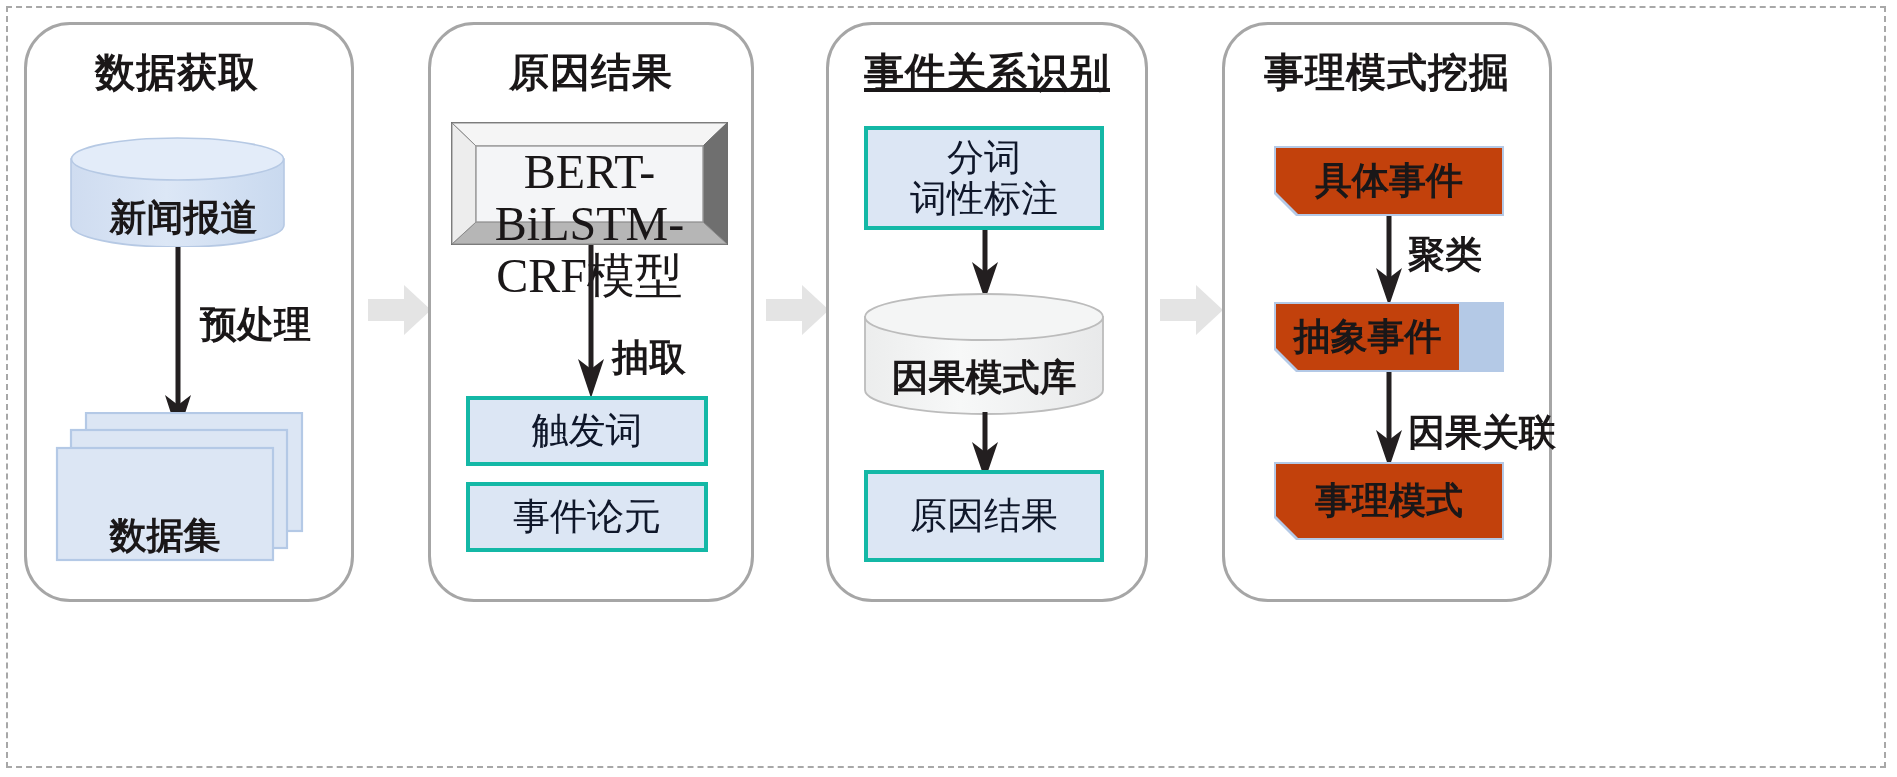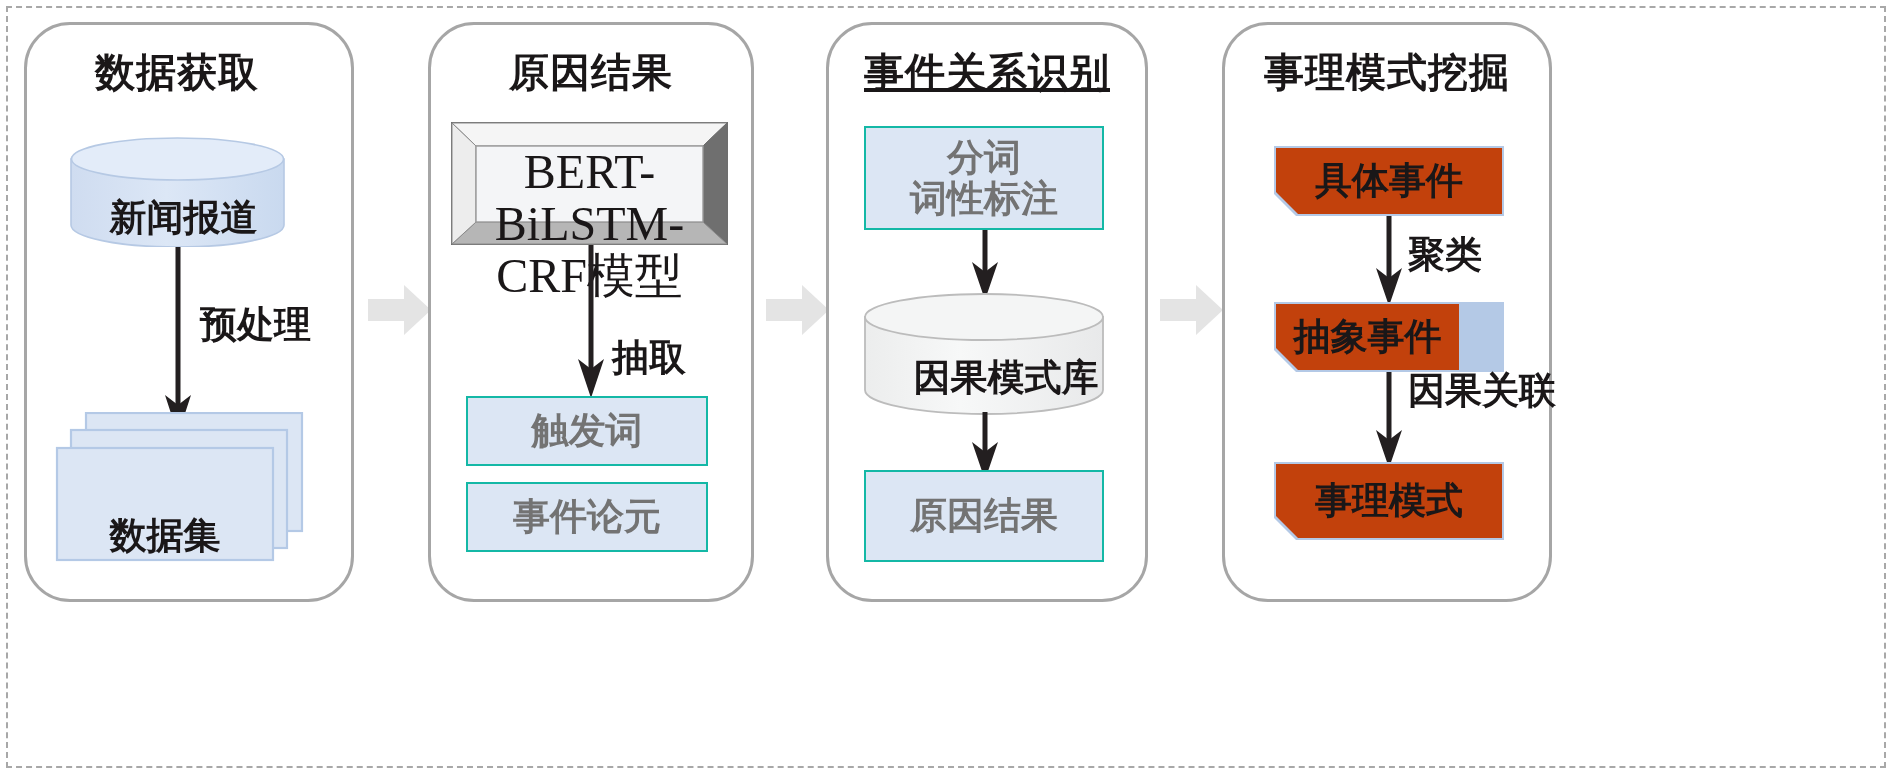--- a/index.html
+++ b/index.html
@@ -49,29 +49,29 @@
   .flow-arrow {
     position: absolute;
     width: 64px;
     height: 54px;
   }
 
   
   .node-rect {
     position: absolute;
     background: #dce6f4;
-    border: 2px solid #14b8a6;
+    border: 4px solid #14b8a6;
     box-sizing: border-box;
     display: flex;
     align-items: center;
     justify-content: center;
     text-align: center;
     font-size: 37px;
-    font-weight: bold;
-    color: #737373;
+    font-weight: normal;
+    color: #0f172a;
     line-height: 1.12;
   }
 
   
   .node-tag {
     position: absolute;
     background: #c2410c;
     box-sizing: border-box;
     display: flex;
     align-items: center;
@@ -243,21 +243,21 @@
     <span>词性标注</span>
   </div>
 
   <div class="v-arrow" style="left:967px; top:230px; width:36px; height:72px;">
     <svg width="36" height="72" viewBox="0 0 36 72">
       <line x1="18" y1="0" x2="18" y2="44" stroke="#231f20" stroke-width="5"></line>
       <path d="M18,70 L5,32 L18,42 L31,32 Z" fill="#231f20"></path>
     </svg>
   </div>
 
-  <div class="cyl" style="left:864px; top:293px; width:284px; height:122px;">
+  <div class="cyl" style="left:864px; top:293px; width:240px; height:122px;">
     <svg width="240" height="122" viewBox="0 0 240 122">
       <defs>
         <linearGradient id="cylg2" x1="0" y1="0" x2="1" y2="0">
           <stop offset="0%" stop-color="#eceded"></stop>
           <stop offset="40%" stop-color="#f7f8f8"></stop>
           <stop offset="100%" stop-color="#e8e9ea"></stop>
         </linearGradient>
       </defs>
       <path d="M1,24 L1,97 A119,24 0 0 0 239,97 L239,24 Z" fill="url(#cylg2)" stroke="#bcbcbc" stroke-width="1.8"></path>
       <ellipse cx="120" cy="24" rx="119" ry="23" fill="#f4f5f5" stroke="#bcbcbc" stroke-width="1.8"></ellipse>
@@ -303,20 +303,20 @@
   <div class="node-tag" style="left:1276px; top:304px; width:183px; height:66px;">
     <span>抽象事件</span>
   </div>
 
   <div class="v-arrow" style="left:1371px; top:372px; width:36px; height:98px;">
     <svg width="36" height="98" viewBox="0 0 36 98">
       <line x1="18" y1="0" x2="18" y2="68" stroke="#231f20" stroke-width="5"></line>
       <path d="M18,96 L5,58 L18,68 L31,58 Z" fill="#231f20"></path>
     </svg>
   </div>
-  <div class="edge-label" style="left:1408px; top:366px;">因果关联</div>
+  <div class="edge-label" style="left:1408px; top:408px;">因果关联</div>
 
   <div class="node-tag-border" style="left:1274px; top:462px; width:230px; height:78px;"></div>
   <div class="node-tag" style="left:1276px; top:464px; width:226px; height:74px;">
     <span>事理模式</span>
   </div>
 
 </div>
 
 </body></html>

